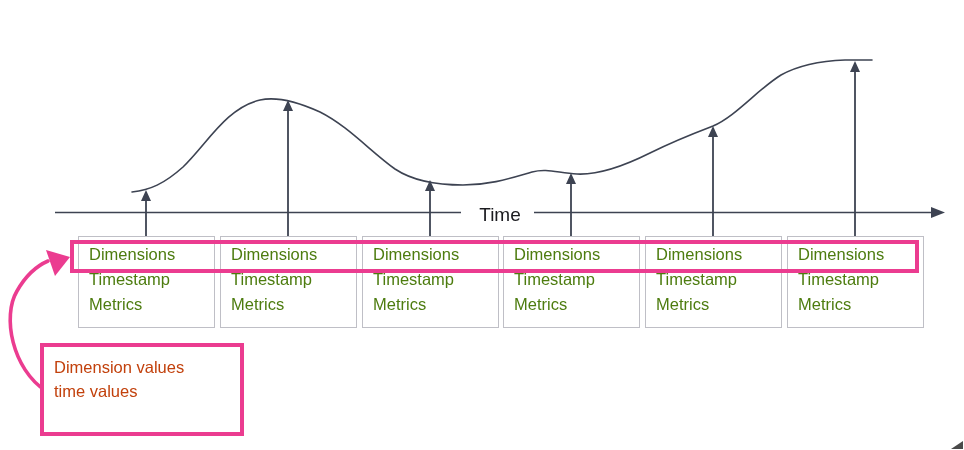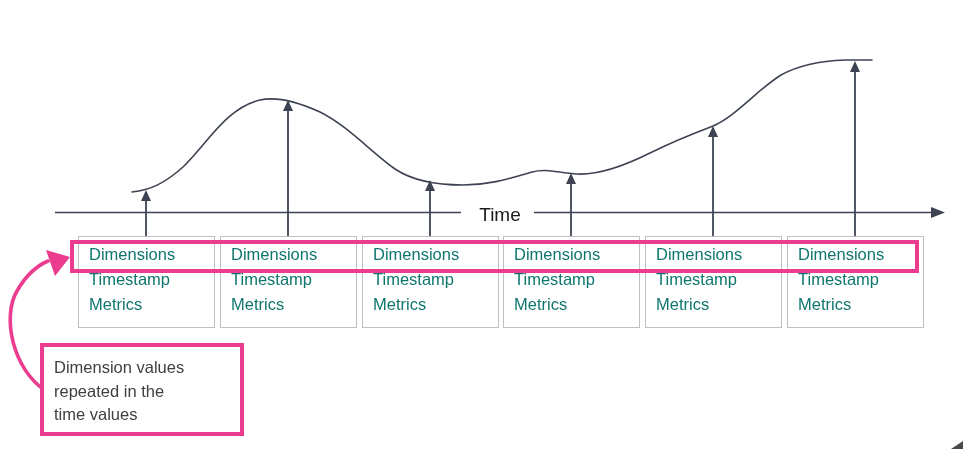--- a/index.html
+++ b/index.html
@@ -35,21 +35,21 @@
     width: 137px;
     height: 92px;
     box-sizing: border-box;
     background: #ffffff;
     border: 1px solid #bfbfc6;
     padding: 5px 0 0 10px;
   }
   .record-field {
     font-size: 16.5px;
     line-height: 25px;
-    color: #0f766e;
+    color: #4d7c0f;
     white-space: nowrap;
   }
   .dim-highlight {
     position: absolute;
     left: 70px;
     top: 240px;
     width: 849px;
     height: 33px;
     box-sizing: border-box;
     border: 4px solid #eb3c90;
@@ -63,21 +63,21 @@
     width: 204px;
     height: 93px;
     box-sizing: border-box;
     background: #ffffff;
     border: 4px solid #eb3c90;
     padding: 9px 0 0 10px;
   }
   .annotation-line {
     font-size: 16.5px;
     line-height: 23.5px;
-    color: #404040;
+    color: #c2410c;
     white-space: nowrap;
   }
 </style>
 </head>
 <body>
 
 <div class="stage">
 
   <svg class="diagram-layer" width="964" height="450" viewBox="0 0 964 450" xmlns="http://www.w3.org/2000/svg">
 
@@ -159,17 +159,16 @@
   <div class="record-card" style="left:787px">
     <div class="record-field">Dimensions</div>
     <div class="record-field">Timestamp</div>
     <div class="record-field">Metrics</div>
   </div>
 
   <div class="dim-highlight"></div>
 
   <div class="annotation-box">
     <div class="annotation-line">Dimension values</div>
-    <div class="annotation-line">repeated in the</div>
     <div class="annotation-line">time values</div>
   </div>
 
 </div>
 
 </body></html>

